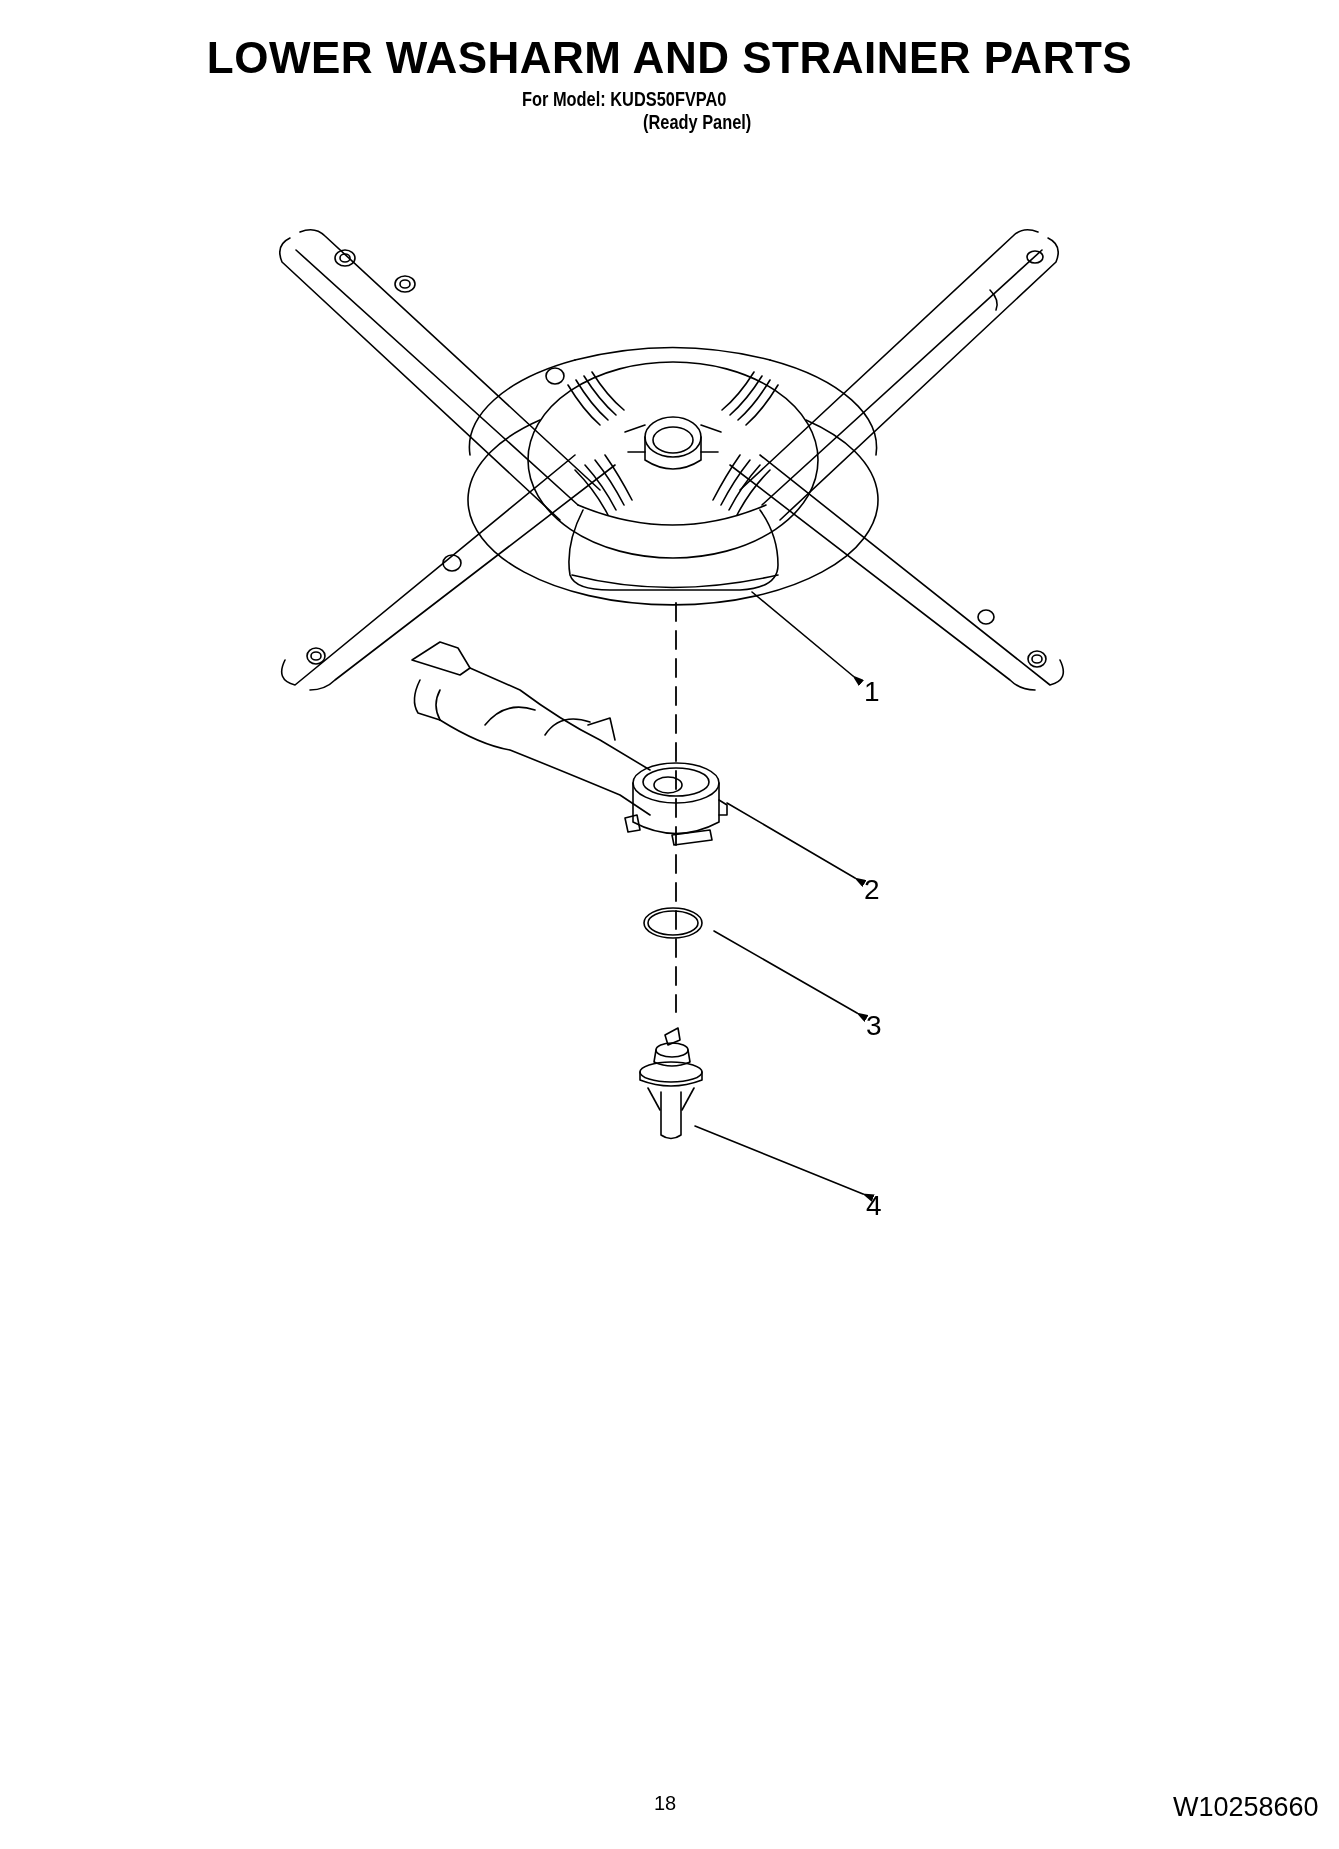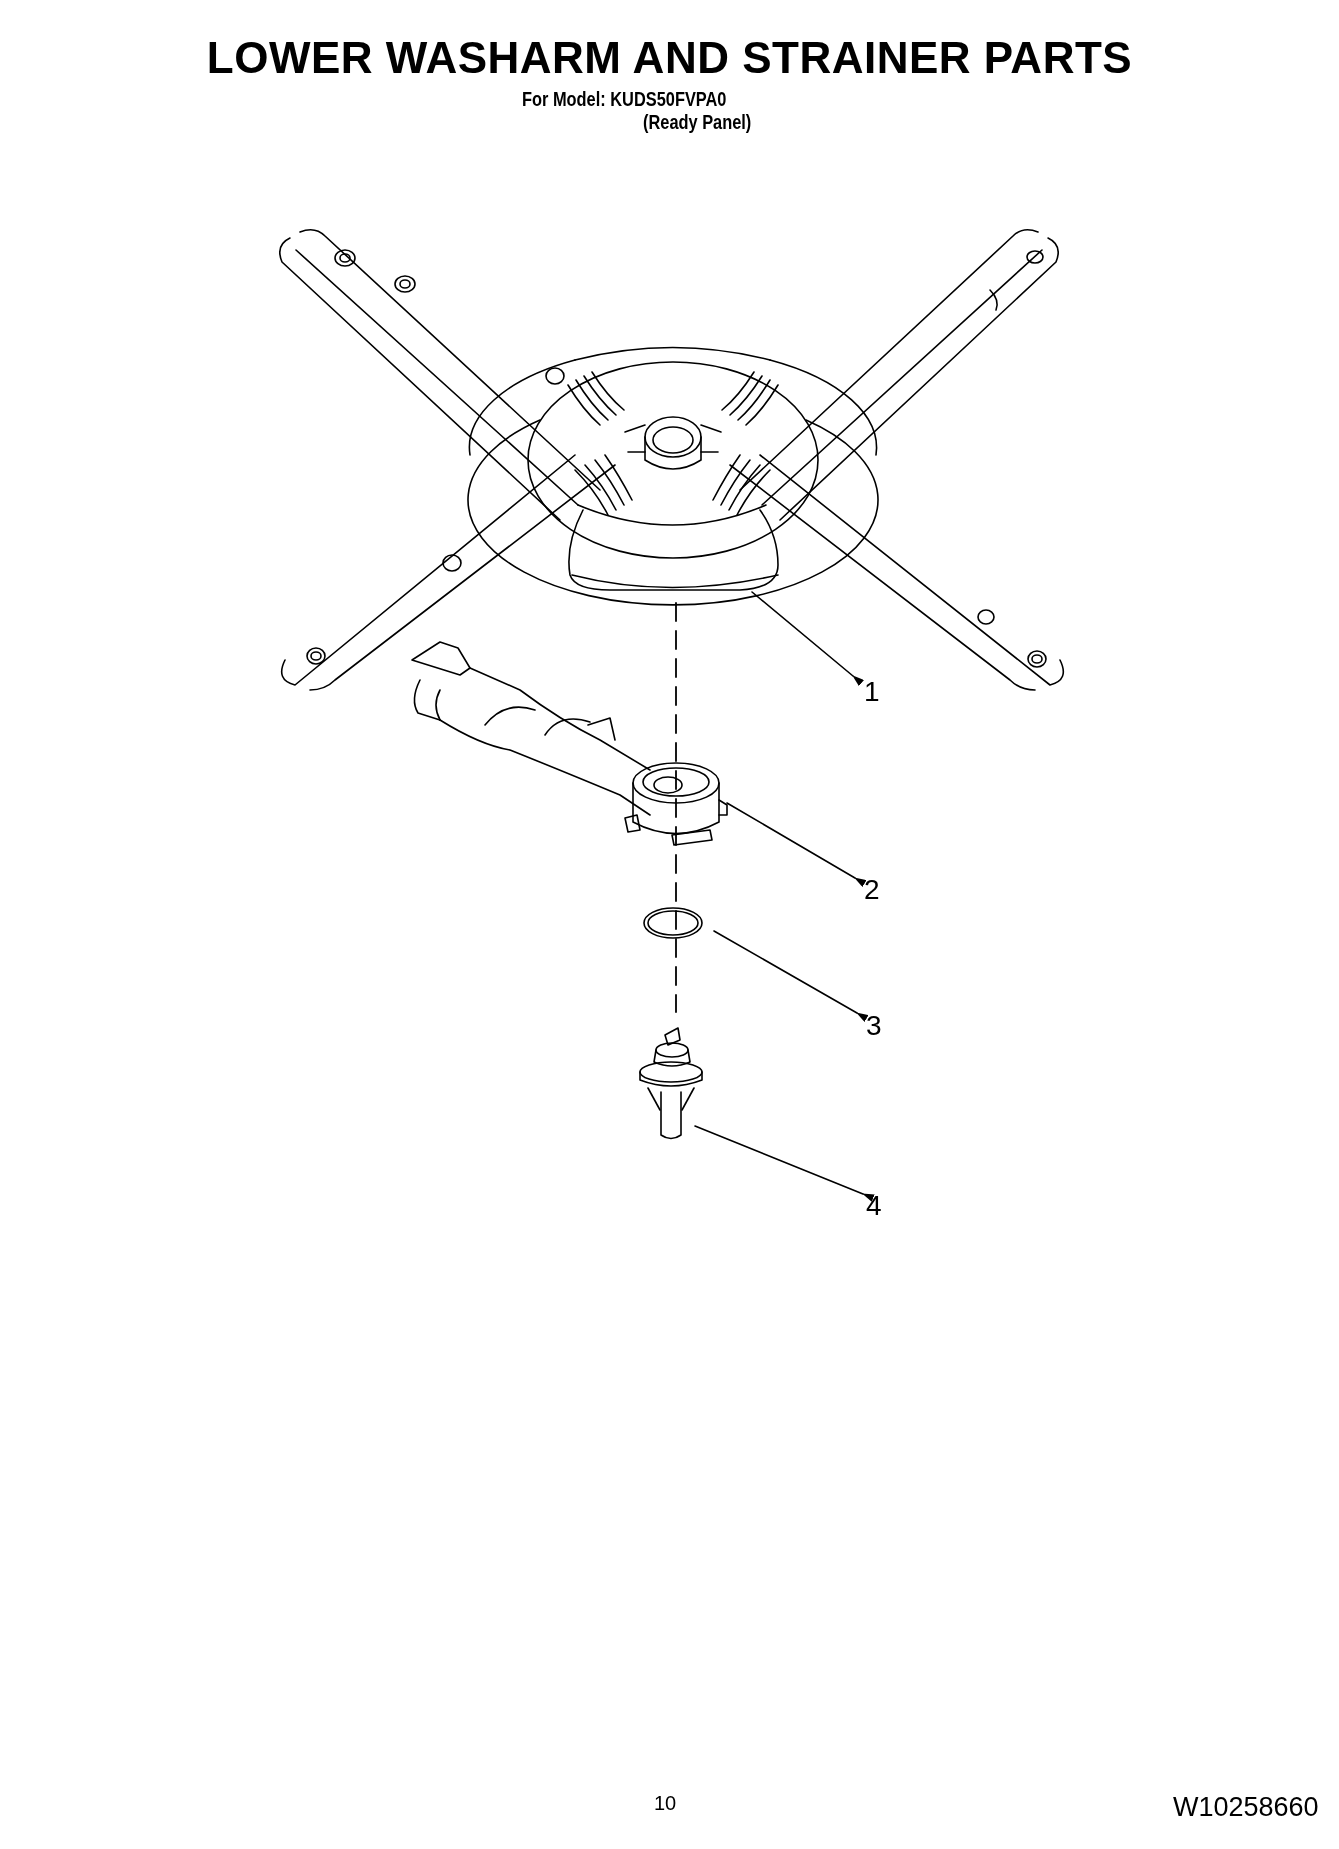--- a/index.html
+++ b/index.html
@@ -134,14 +134,14 @@
   <line x1="855" y1="878" x2="727" y2="803" marker-start="url(#arrowhead)"></line>
   <line x1="857" y1="1013" x2="714" y2="931" marker-start="url(#arrowhead)"></line>
   <line x1="863" y1="1194" x2="695" y2="1126" marker-start="url(#arrowhead)"></line>
 </svg>
 
 <div class="callout" style="left:864px; top:678px;">1</div>
 <div class="callout" style="left:864px; top:876px;">2</div>
 <div class="callout" style="left:866px; top:1012px;">3</div>
 <div class="callout" style="left:866px; top:1192px;">4</div>
 
-<div class="page-number">10</div>
+<div class="page-number">18</div>
 <div class="doc-number">W10258660</div>
 
 </body></html>

